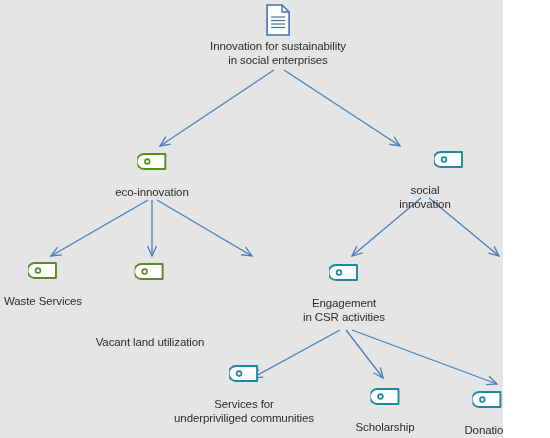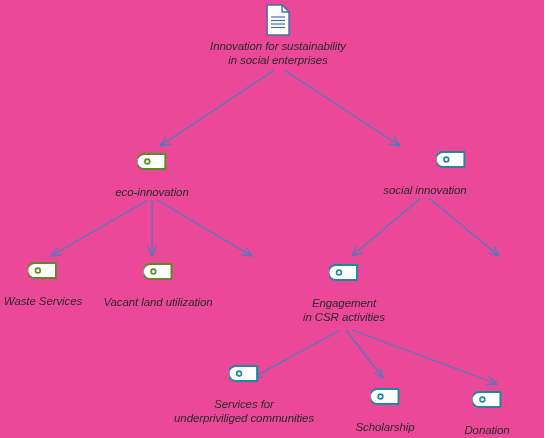--- a/index.html
+++ b/index.html
@@ -5,25 +5,24 @@
   html, body {
     margin: 0;
     padding: 0;
     background: #ffffff;
   }
   body {
     font-family: "Liberation Sans", sans-serif;
   }
   #diagram-canvas {
     position: relative;
-    width: 544px;
+    width: 503px;
     height: 438px;
-    background: #ec4899;
+    background: #e5e5e5;
     overflow: hidden;
-    font-style: italic;
   }
   #edges-layer {
     position: absolute;
     left: 0;
     top: 0;
     width: 550px;
     height: 438px;
   }
   .node {
     position: absolute;
@@ -129,21 +128,21 @@
         </svg></span>
       <span class="node-label">social innovation</span>
     </div>
     <div class="node" style="left: 43px; top: 261px;">
       <span class="node-icon"><svg width="30" height="19" viewBox="0 0 30 19">
           <path d="M7,2 H28 V17 H7 A5.5,5.5 0 0 1 7,2 Z" fill="#ffffff" stroke="#5b8c22" stroke-width="1.9" stroke-linejoin="round"></path>
           <circle cx="10" cy="9.5" r="2.4" fill="none" stroke="#5b8c22" stroke-width="1.6"></circle>
         </svg></span>
       <span class="node-label">Waste Services</span>
     </div>
-    <div class="node" style="left: 158px; top: 262px;">
+    <div class="node" style="left: 150px; top: 262px; gap: 40px;">
       <span class="node-icon"><svg width="30" height="19" viewBox="0 0 30 19">
           <path d="M7,2 H28 V17 H7 A5.5,5.5 0 0 1 7,2 Z" fill="#ffffff" stroke="#5b8c22" stroke-width="1.9" stroke-linejoin="round"></path>
           <circle cx="10" cy="9.5" r="2.4" fill="none" stroke="#5b8c22" stroke-width="1.6"></circle>
         </svg></span>
       <span class="node-label">Vacant land utilization</span>
     </div>
     <div class="node" style="left: 344px; top: 263px;">
       <span class="node-icon"><svg width="30" height="19" viewBox="0 0 30 19">
           <path d="M7,2 H28 V17 H7 A5.5,5.5 0 0 1 7,2 Z" fill="#ffffff" stroke="#1b8a9e" stroke-width="1.9" stroke-linejoin="round"></path>
           <circle cx="10" cy="9.5" r="2.4" fill="none" stroke="#1b8a9e" stroke-width="1.6"></circle>

